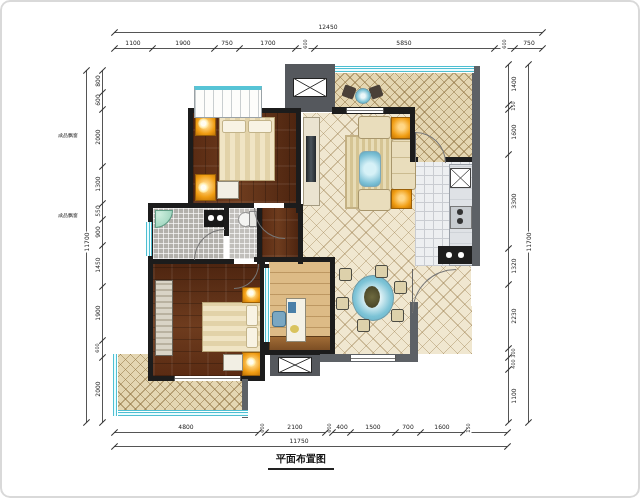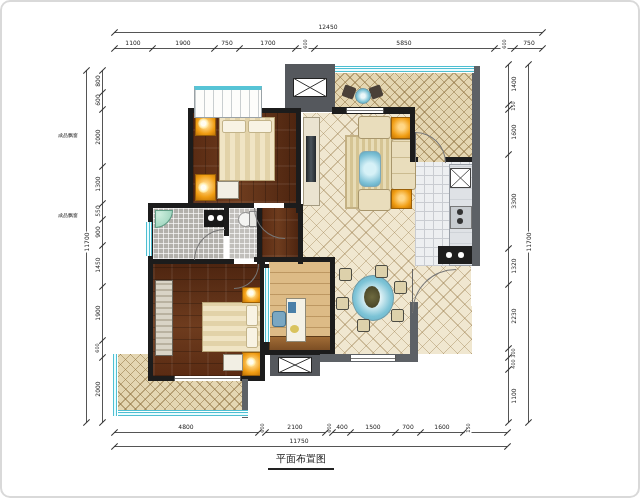--- a/index.html
+++ b/index.html
@@ -8,21 +8,21 @@
   .abs{position:absolute;}
   
   .dline{position:absolute;background:#555;}
   .tick{position:absolute;width:9px;height:1px;background:#333;transform:rotate(-45deg);}
   .dim{position:absolute;font-size:6px;line-height:7px;color:#222;background:#fff;padding:0 1px;
        transform:translate(-50%,-50%);white-space:nowrap;}
   .dimv{position:absolute;font-size:6px;line-height:7px;color:#222;background:#fff;padding:0 1px;
         transform:translate(-50%,-50%) rotate(-90deg);white-space:nowrap;}
   .dims{font-size:5px;}
   .note{position:absolute;font-size:6px;color:#222;transform:translate(-50%,-50%);white-space:nowrap;}
-  .title{position:absolute;font-size:10px;font-weight:normal;color:#111;border-bottom:2px solid #222;
+  .title{position:absolute;font-size:10px;font-weight:bold;color:#111;border-bottom:2px solid #222;
          padding:0 8px 2px;transform:translate(-50%,0);white-space:nowrap;text-align:right;}
   
   .wall{position:absolute;background:#1c1c1c;}
   .gwall{position:absolute;background:#5d6166;}
   
   .wood-d{position:absolute;background:
      repeating-linear-gradient(90deg,rgba(0,0,0,.22) 0 1px,transparent 1px 12px),
      repeating-linear-gradient(0deg,rgba(255,255,255,.06) 0 2px,transparent 2px 18px),
      linear-gradient(90deg,#5a2b13,#6e3c1e 45%,#4e2510);}
   .wood-d2{position:absolute;background:

